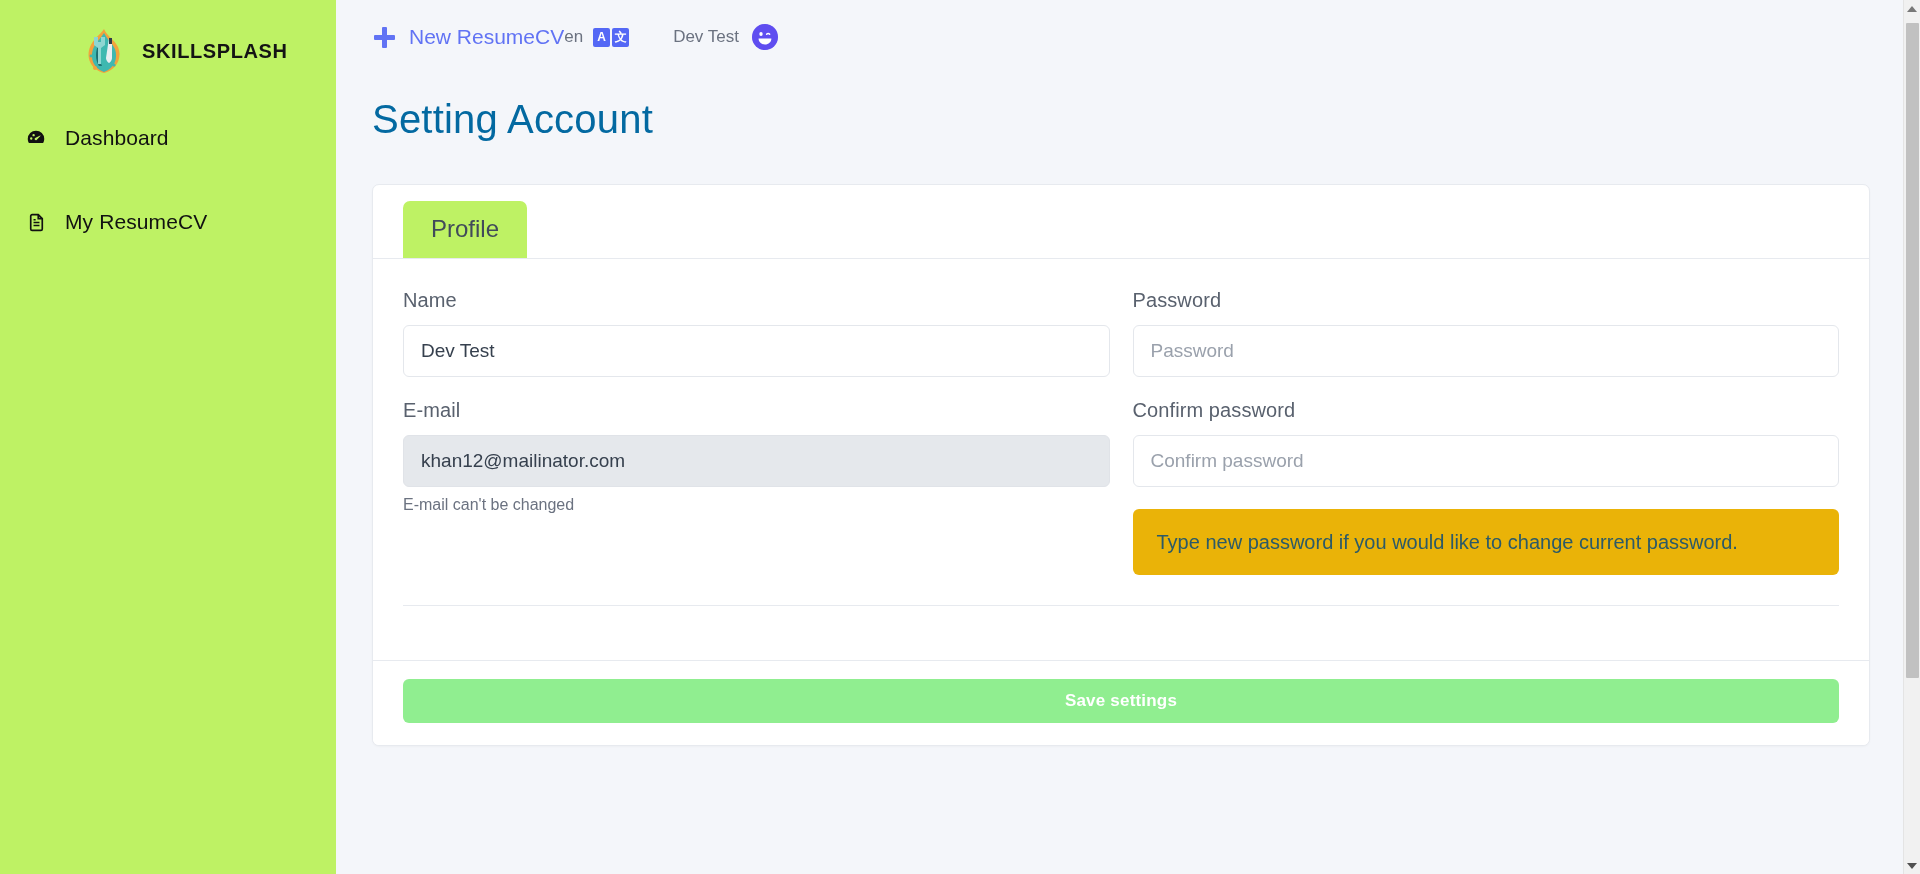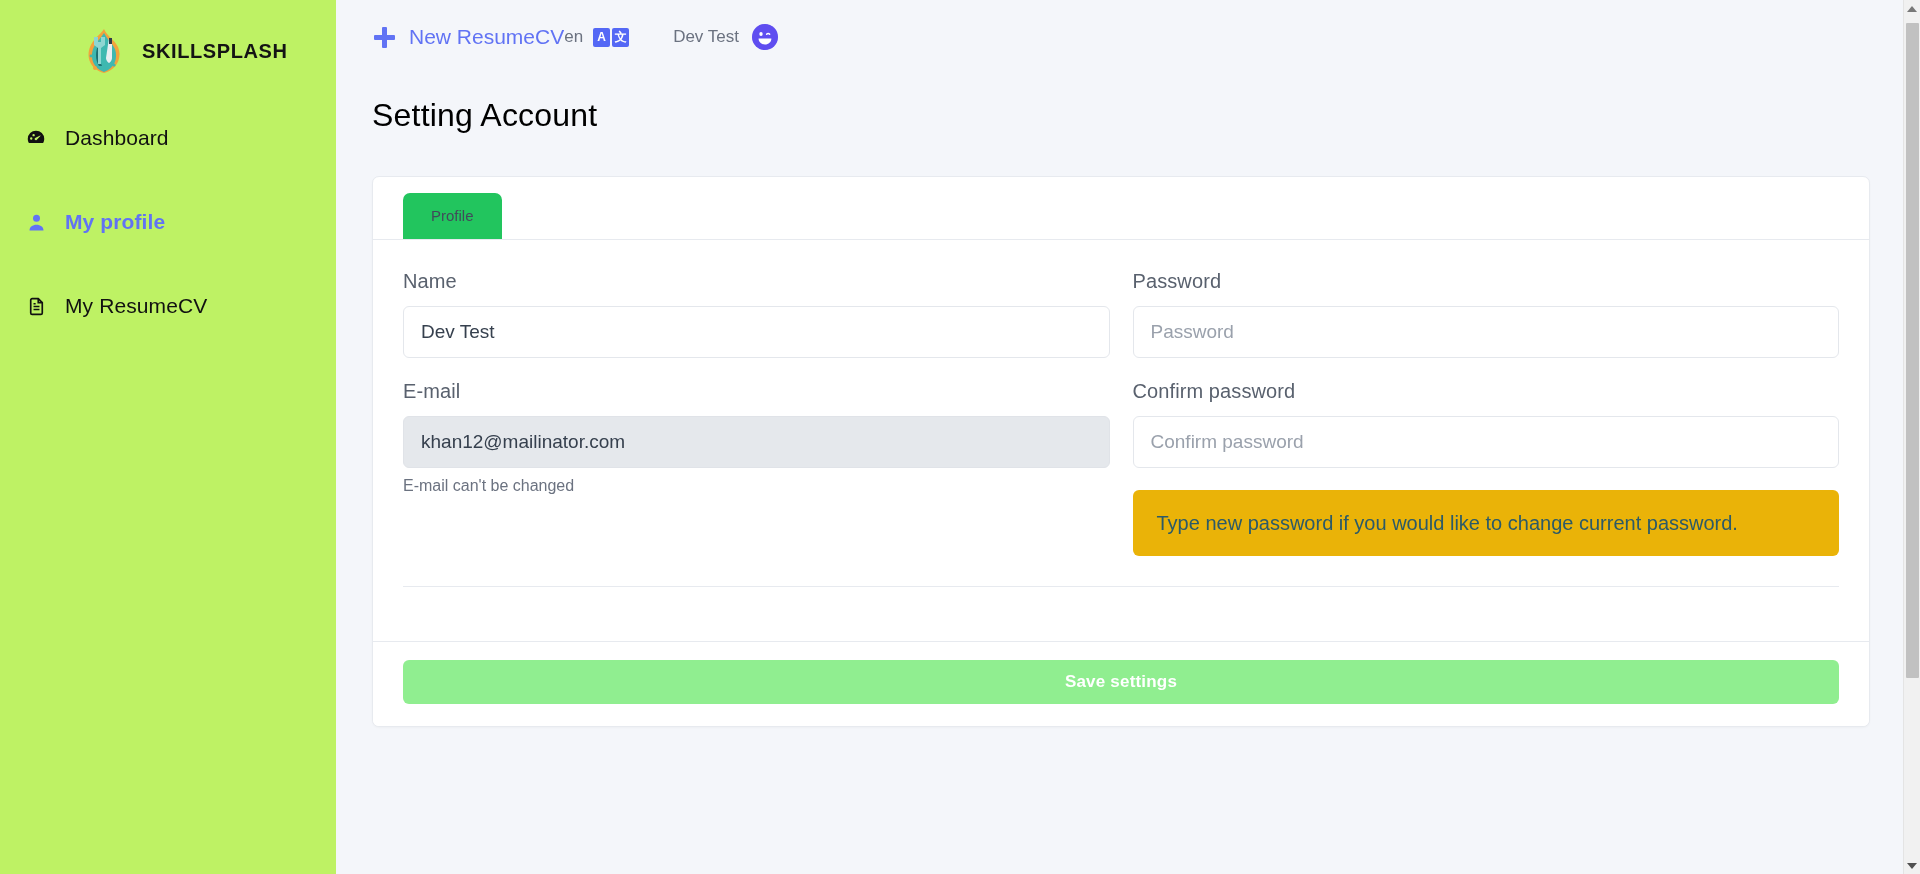--- a/index.html
+++ b/index.html
@@ -188,23 +188,23 @@
     border-radius: 50%;
     background: #5f4df0;
     display: flex;
     align-items: center;
     justify-content: center;
     position: relative;
   }
 
   
   .page-title {
-    font-size: 32px;
+    font-size: 40px;
     font-weight: 400;
-    color: #000000;
+    color: #0369a1;
     padding: 23px 0 0 36px;
     letter-spacing: 0.2px;
   }
 
   
   .card {
     margin: 42px 50px 0 36px;
     background: #ffffff;
     border: 1px solid #e7eaef;
     border-radius: 7px;
@@ -212,23 +212,23 @@
     overflow: hidden;
   }
 
   .card-tabs {
     padding: 16px 30px 0 30px;
     border-bottom: 1px solid #e7eaef;
     display: flex;
   }
   .tab {
     padding: 14px 28px 15px 28px;
-    font-size: 15px;
+    font-size: 24px;
     color: #414b5a;
-    background: #22c55e;
+    background: #bef264;
     border-radius: 7px 7px 0 0;
     cursor: pointer;
   }
 
   .card-body {
     padding: 30px 30px 0 30px;
   }
 
   .form-grid {
     display: grid;
@@ -375,29 +375,20 @@
 
       <a class="nav-item">
         <span class="nav-icon">
           <svg viewBox="0 0 24 24" width="22" height="22" fill="currentColor" aria-hidden="true">
             <path d="M12 4a9 9 0 0 0-9 9 8.9 8.9 0 0 0 1.2 4.5h15.6A8.9 8.9 0 0 0 21 13a9 9 0 0 0-9-9Zm-5.2 9.8a1.3 1.3 0 1 1 1.3-1.3 1.3 1.3 0 0 1-1.3 1.3Zm2.6-3.6a1.3 1.3 0 1 1 1.3-1.3 1.3 1.3 0 0 1-1.3 1.3Zm7.4-.5-3.6 3.9a1.4 1.4 0 1 1-1.6-1.9l5-2.4a.2.2 0 0 1 .2.4Z"></path>
           </svg>
         </span>
         <span class="nav-label">Dashboard</span>
       </a>
 
-      <a class="nav-item active">
-        <span class="nav-icon">
-          <svg viewBox="0 0 24 24" width="21" height="21" fill="currentColor" aria-hidden="true">
-            <circle cx="12" cy="7" r="4"></circle>
-            <path d="M4 21c0-4 3.6-6.5 8-6.5s8 2.5 8 6.5Z"></path>
-          </svg>
-        </span>
-        <span class="nav-label">My profile</span>
-      </a>
 
       <a class="nav-item">
         <span class="nav-icon">
           <svg viewBox="0 0 24 24" width="21" height="21" fill="none" stroke="currentColor" stroke-width="1.9" aria-hidden="true">
             <path d="M14 3H7a1.6 1.6 0 0 0-1.6 1.6v14.8A1.6 1.6 0 0 0 7 21h10a1.6 1.6 0 0 0 1.6-1.6V7.6Z"></path>
             <path d="M14 3v4.6h4.6"></path>
             <path d="M8.6 12h6.8M8.6 15.4h6.8M8.6 8.8h2.4" stroke-width="1.6"></path>
           </svg>
         </span>
         <span class="nav-label">My ResumeCV</span>

